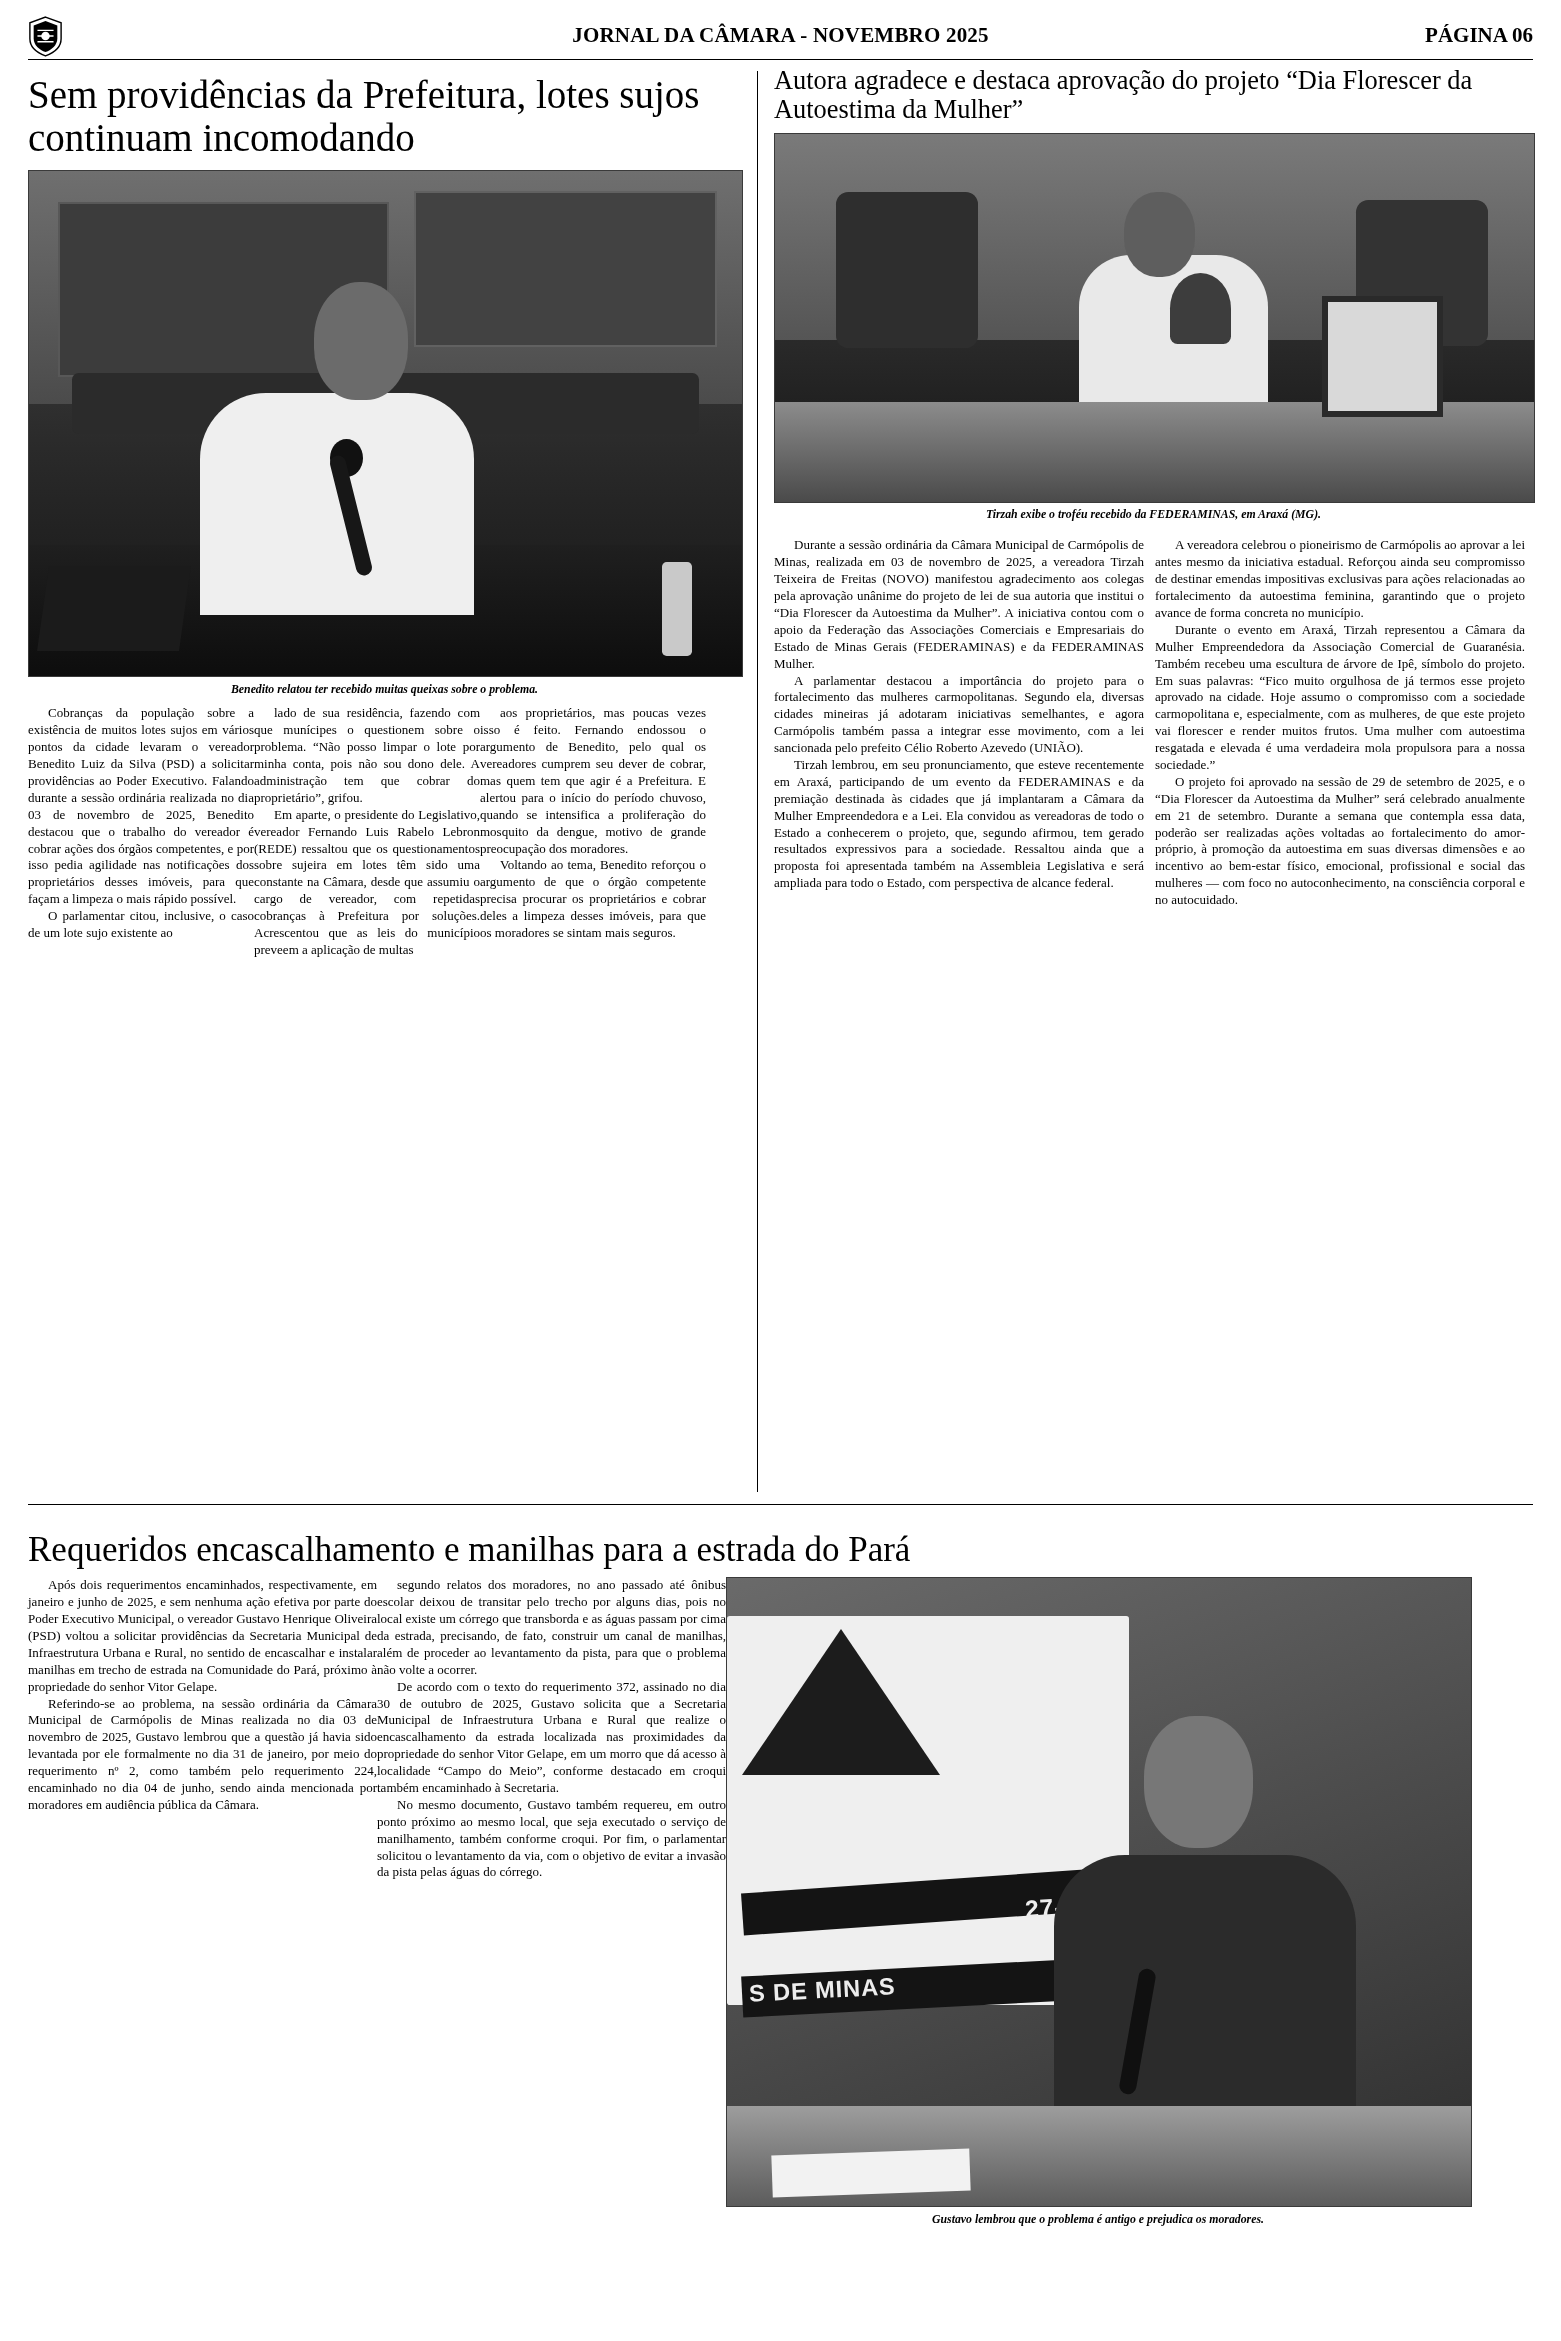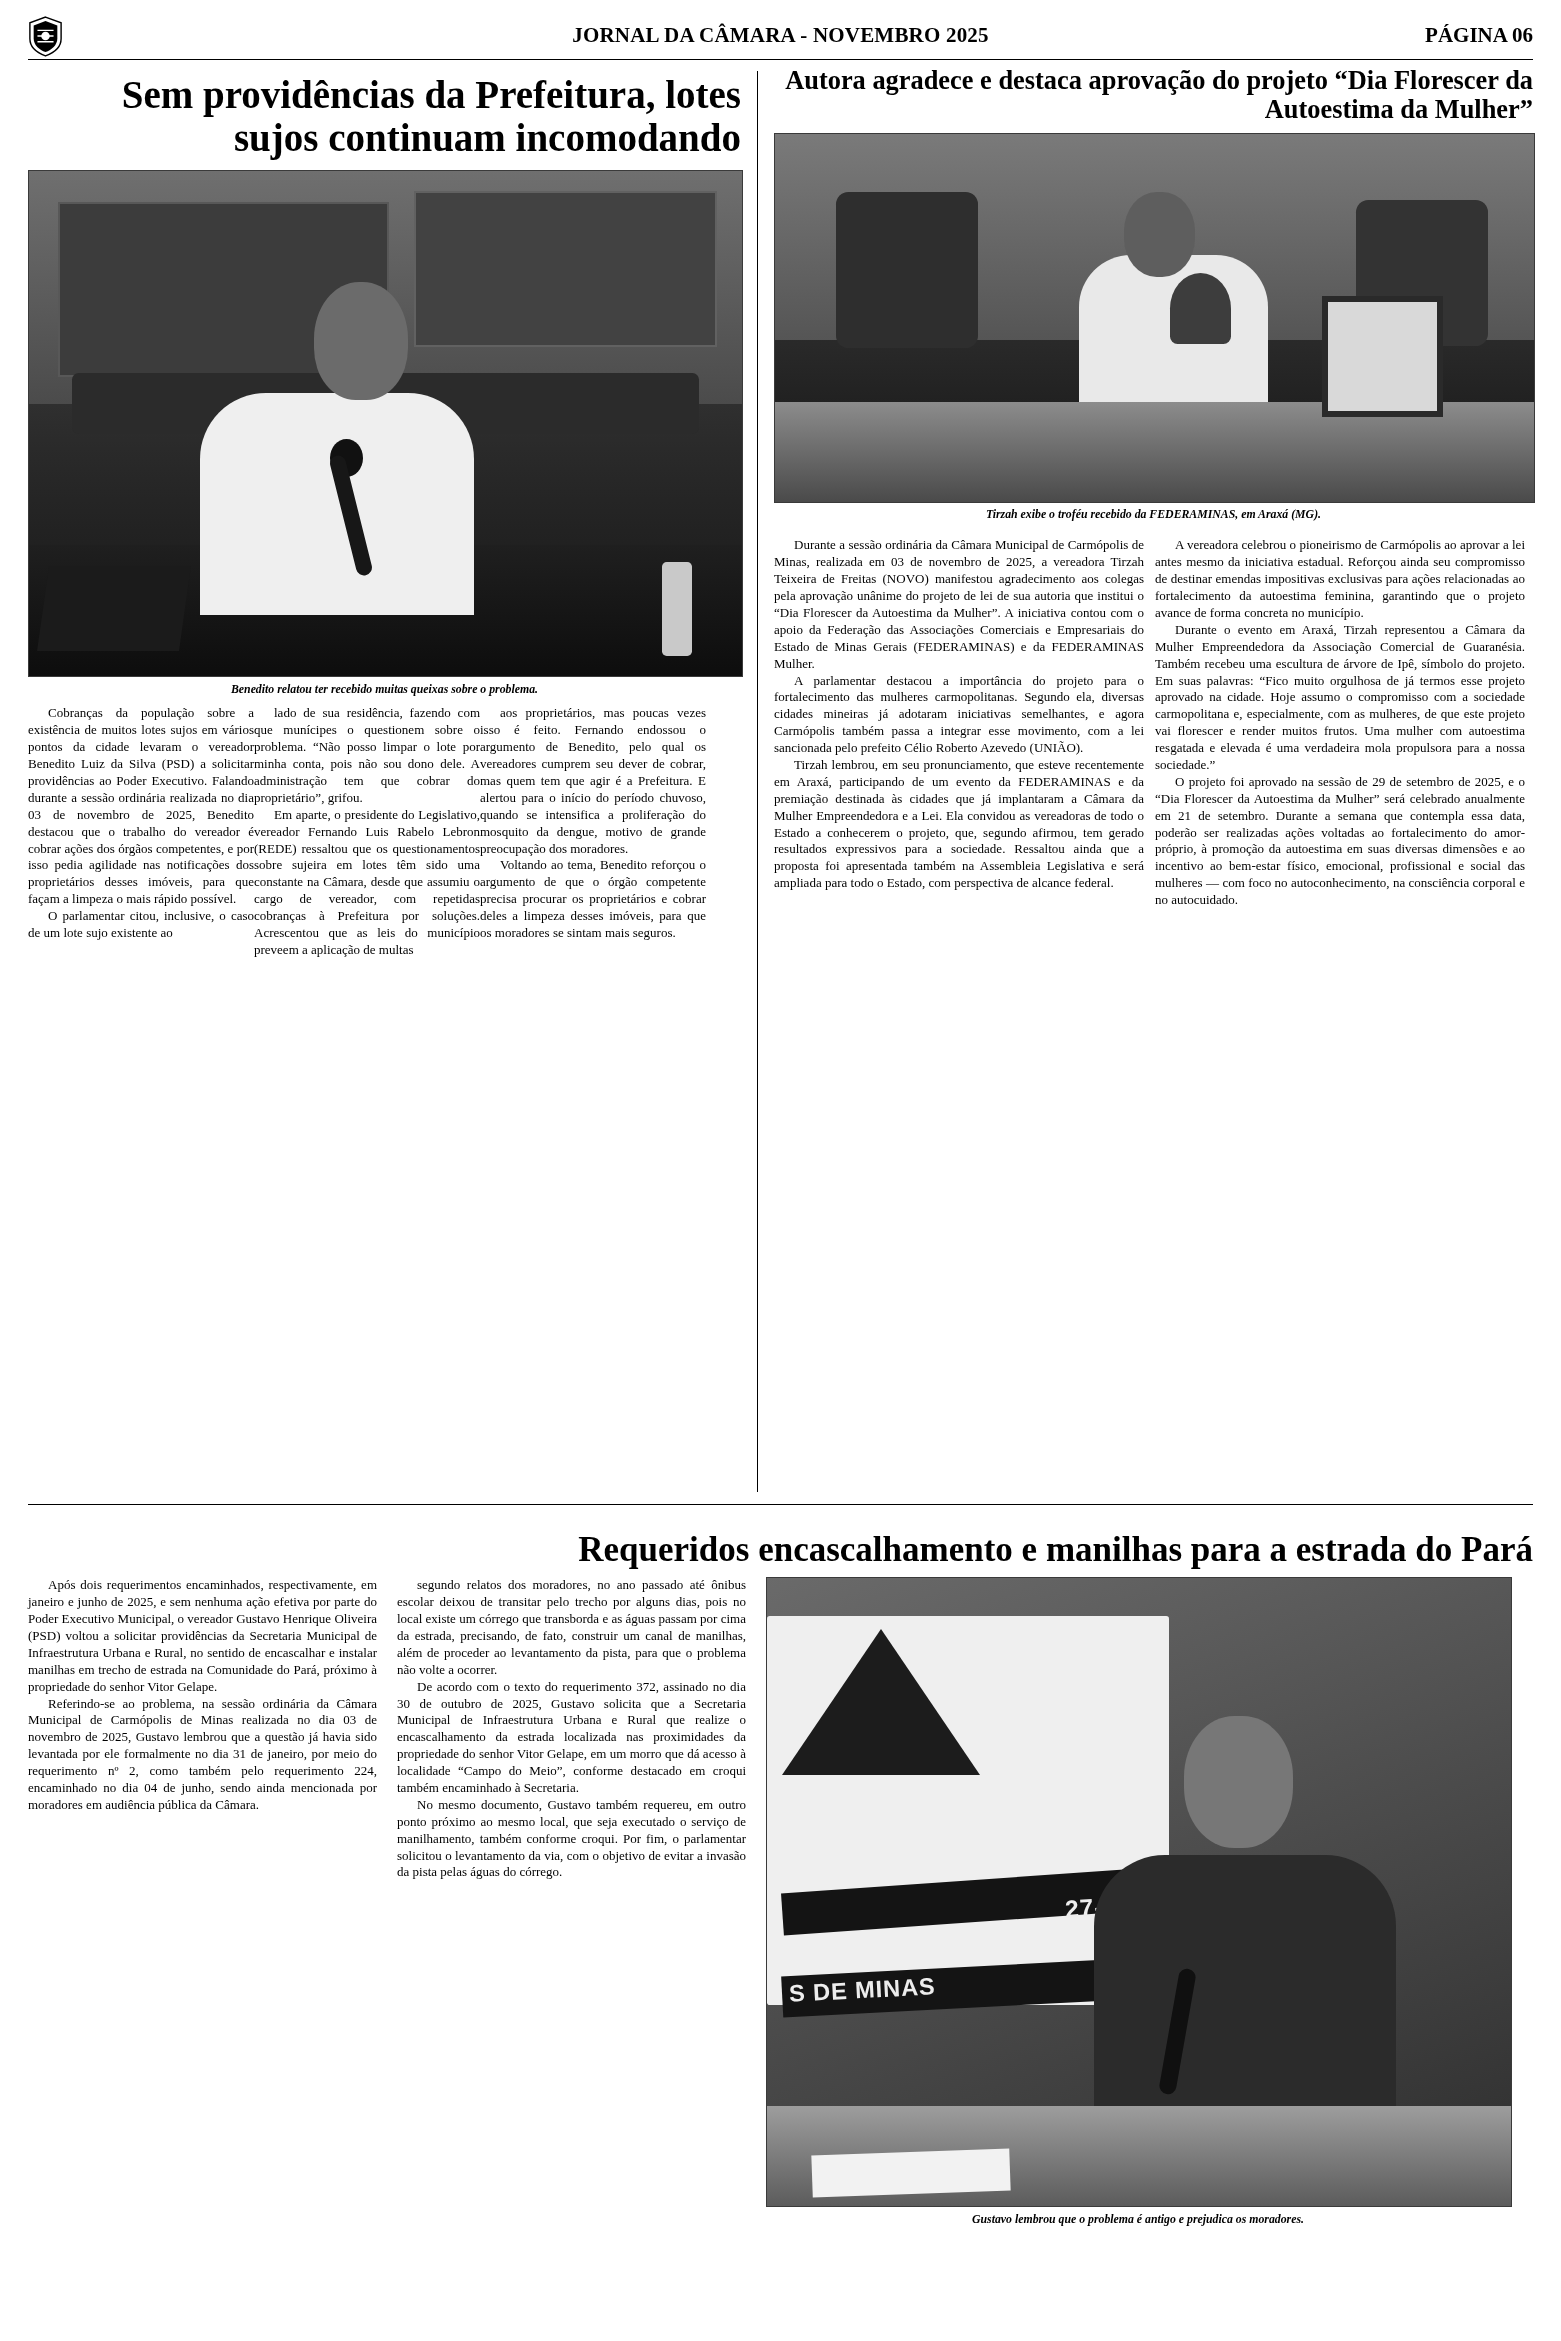--- a/index.html
+++ b/index.html
@@ -59,22 +59,22 @@
     text-align: right;
     font-family: "Liberation Serif", serif;
     font-weight: bold;
     font-size: 21px;
     margin-top: -2.8px;
   }
 
   
   .headline {
     font-family: "Liberation Serif", serif;
-    font-weight: bold;
-    text-align: right;
+    font-weight: normal;
+    text-align: left;
     line-height: 1.12;
   }
   .photo {
     background: #d8d8d8;
     position: relative;
     overflow: hidden;
     border: 0.5px solid #3a3a3a;
   }
   .caption {
     font-family: "Liberation Serif", serif;
@@ -164,21 +164,20 @@
     top: 1522px;
     left: 28px;
     width: 1505px;
   }
   #article-para .headline {
     font-size: 35px;
     margin: 7.6px 0 8.5px 0;
   }
   #para-body {
     display: flex;
-    gap: 20px;
   }
   #para-body .body-col {
     width: 349px;
   }
   #para-photo-wrap {
     width: 744px;
   }
   #para-photo {
     width: 744px;
     height: 628px;

